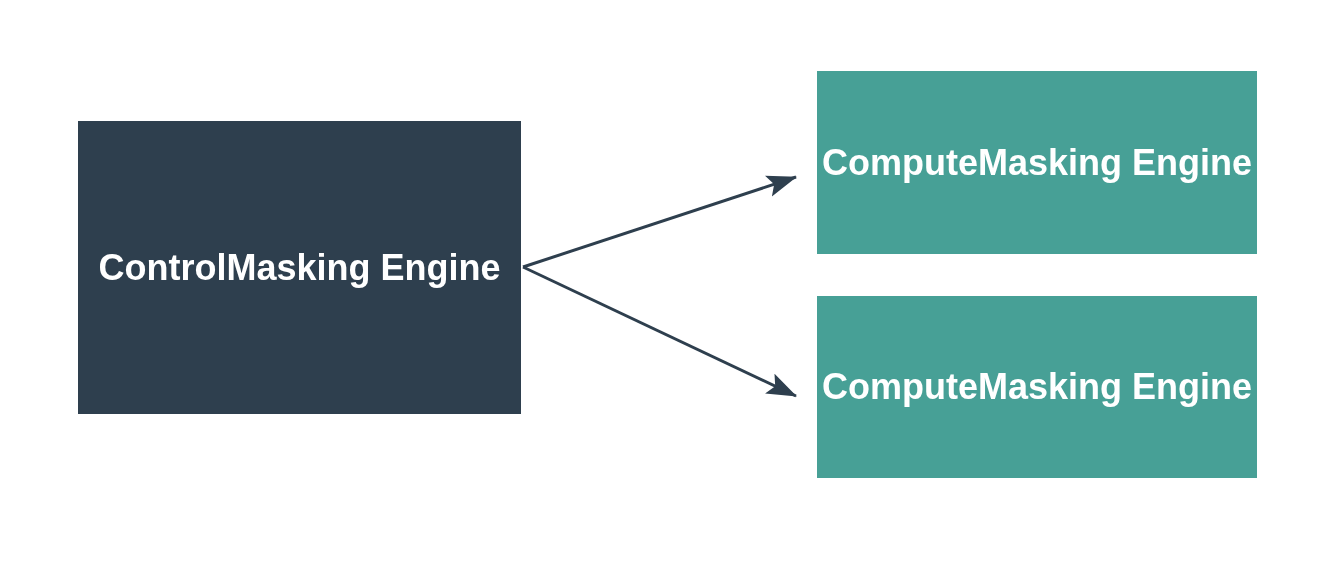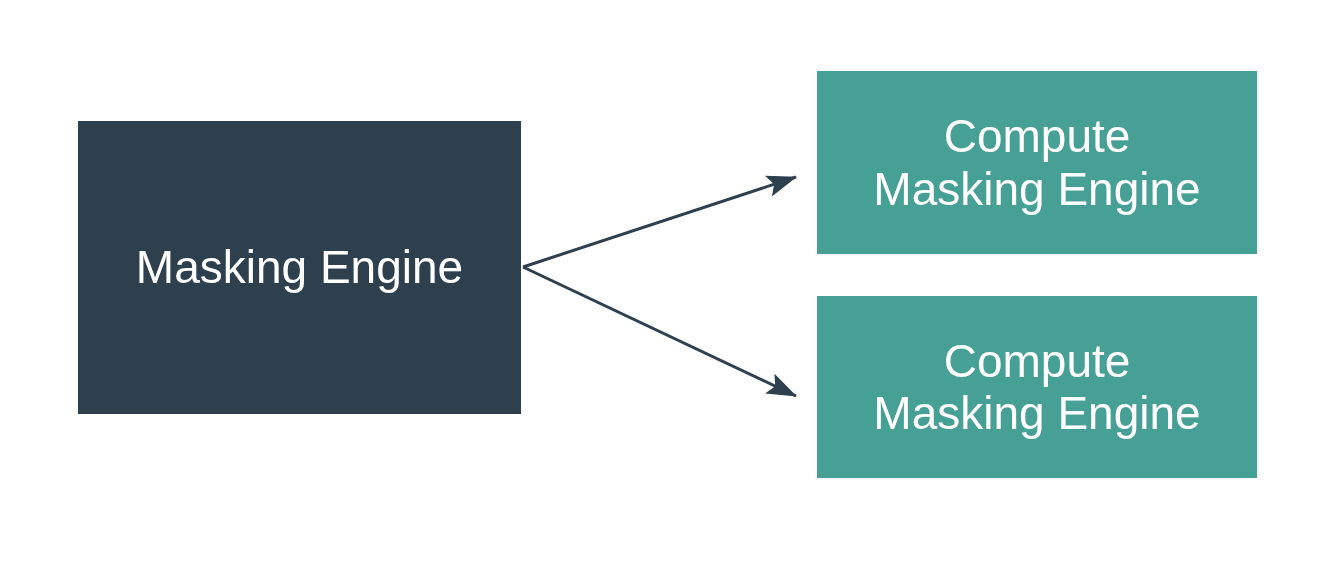--- a/index.html
+++ b/index.html
@@ -19,27 +19,27 @@
     position: absolute;
     left: 0;
     top: 0;
     width: 1336px;
     height: 566px;
     pointer-events: none;
   }
   .node {
     position: absolute;
     display: flex;
-    flex-direction: column;
+    flex-direction: row;
     align-items: center;
     justify-content: center;
     text-align: center;
-    font-size: 46px;
+    font-size: 36px;
     line-height: 1.14;
-    font-weight: 400;
+    font-weight: 700;
     letter-spacing: 0;
   }
   .node .label-line {
     display: block;
     white-space: nowrap;
   }
   #node-control {
     left: 78px;
     top: 121px;
     width: 443px;
@@ -67,20 +67,21 @@
     <defs>
       <marker id="arrowhead" markerUnits="userSpaceOnUse" markerWidth="34" markerHeight="26" refX="29" refY="11" orient="auto">
         <path d="M0,0 L30,11 L0,22 L6,11 Z" fill="#2e3f4e"></path>
       </marker>
     </defs>
     <line marker-end="url(#arrowhead)" stroke-width="3" x1="523" y1="267" x2="796" y2="177" stroke="#2e3f4e"></line>
     <line marker-end="url(#arrowhead)" stroke-width="3" x1="523" y1="267" x2="796" y2="396" stroke="#2e3f4e"></line>
   </svg>
 
   <div class="node" id="node-control" style="background: rgb(46, 63, 78); color: rgb(255, 255, 255);">
+    <span class="label-line">Control</span>
     <span class="label-line">Masking Engine</span>
   </div>
 
   <div class="node" id="node-compute-1" style="background: rgb(71, 160, 150); color: rgb(255, 255, 255);">
     <span class="label-line">Compute</span>
     <span class="label-line">Masking Engine</span>
   </div>
 
   <div class="node" id="node-compute-2" style="background: rgb(71, 160, 150); color: rgb(255, 255, 255);">
     <span class="label-line">Compute</span>

